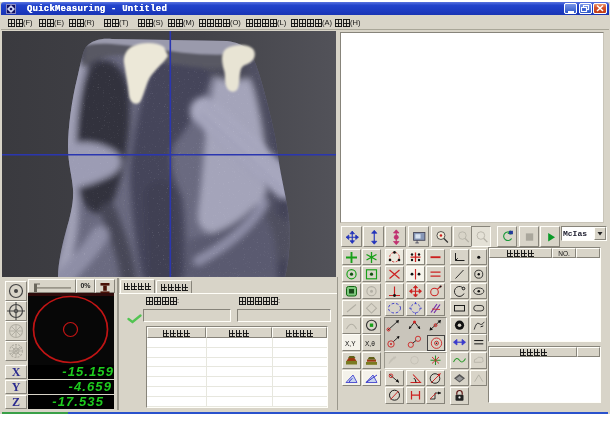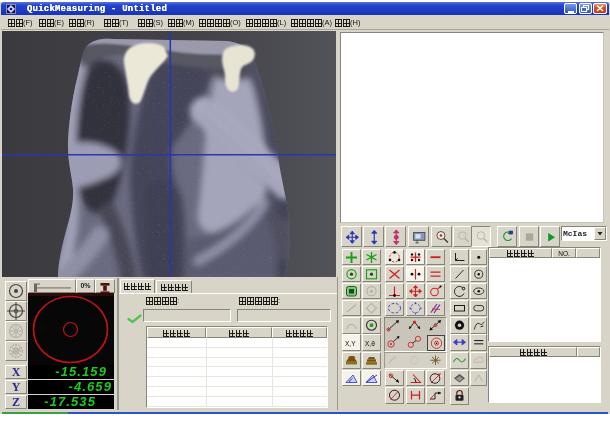--- a/index.html
+++ b/index.html
@@ -189,25 +189,25 @@
 
 <div class="abs" style="left:28px;top:293px;width:86px;height:72px;background:#070707;">
 <svg width="86" height="72" style="position:absolute;left:0px;top:0px">
 <rect x="0" y="0" width="86" height="3" fill="#2e0b0b"></rect>
 <ellipse cx="42.5" cy="36.5" rx="37" ry="33" fill="none" stroke="#c01414" stroke-width="1.7"></ellipse>
 <circle cx="42.5" cy="36.5" r="7" fill="none" stroke="#c01414" stroke-width="1.2"></circle>
 </svg>
 </div>
 
 <div class="abs ras" style="left:5px;top:365px;width:22px;height:14px;text-align:center;font-family:'Liberation Serif',serif;font-weight:bold;font-size:12px;color:#2b2b8f;line-height:12px;">X</div>
-<div class="abs" style="left:28px;top:365px;width:86px;height:14px;background:#000;color:#1ecb1e;font-weight:bold;font-size:13px;line-height:14.5px;text-align:right;padding-right:7px;font-style:italic;letter-spacing:1.1px;">-15.159</div>
+<div class="abs" style="left:28px;top:365px;width:86px;height:14px;background:#000;color:#1ecb1e;font-weight:bold;font-size:13px;line-height:14.5px;text-align:right;padding-right:0;font-style:italic;letter-spacing:1.1px;">-15.159</div>
 <div class="abs ras" style="left:5px;top:380px;width:22px;height:14px;text-align:center;font-family:'Liberation Serif',serif;font-weight:bold;font-size:12px;color:#2b2b8f;line-height:12px;">Y</div>
 <div class="abs" style="left:28px;top:380px;width:86px;height:14px;background:#000;color:#1ecb1e;font-weight:bold;font-size:13px;line-height:14.5px;text-align:right;padding-right:2px;font-style:italic;letter-spacing:1.1px;">-4.659</div>
 <div class="abs ras" style="left:5px;top:395px;width:22px;height:14px;text-align:center;font-family:'Liberation Serif',serif;font-weight:bold;font-size:12px;color:#2b2b8f;line-height:12px;">Z</div>
-<div class="abs" style="left:28px;top:395px;width:86px;height:14px;background:#000;color:#1ecb1e;font-weight:bold;font-size:13px;line-height:14.5px;text-align:right;padding-right:18px;font-style:italic;letter-spacing:1.1px;">-17.535</div>
+<div class="abs" style="left:28px;top:395px;width:86px;height:14px;background:#000;color:#1ecb1e;font-weight:bold;font-size:13px;line-height:14.5px;text-align:right;padding-right:10px;font-style:italic;letter-spacing:1.1px;">-17.535</div>
 
 <div class="abs" style="left:120px;top:279px;width:35px;height:14px;background:#dcd8cc;border:1px solid #87847a;border-bottom:none;border-top-color:#fffef8;border-left-color:#fffef8;border-radius:2px 2px 0 0;text-align:center;padding-top:3px;"><span class="c c7"></span><span class="c c7"></span><span class="c c7"></span><span class="c c7"></span></div>
 <div class="abs" style="left:156px;top:280px;width:36px;height:13px;background:#d4d0c4;border:1px solid #87847a;border-bottom:none;border-top-color:#fffef8;border-left-color:#fffef8;border-radius:2px 2px 0 0;text-align:center;padding-top:3px;"><span class="c c7"></span><span class="c c7"></span><span class="c c7"></span><span class="c c7"></span></div>
 <div class="abs" style="left:119px;top:293px;width:218px;height:117px;border-top:1px solid #fffef8;"></div>
 <svg class="abs" style="left:127px;top:313px;" width="15" height="11">
     <path d="M1.5 6 L5.5 9 L13.5 2.5" stroke="#52c452" stroke-width="2.3" fill="none" stroke-linecap="round"></path>
   </svg>
 <div class="abs" style="left:145px;top:297px;"><span class="c"></span><span class="c"></span><span class="c"></span><span class="c"></span><span class="lat">:</span></div>
 <div class="abs" style="left:238px;top:297px;"><span class="c"></span><span class="c"></span><span class="c"></span><span class="c"></span><span class="c"></span><span class="lat">:</span></div>
 <div class="abs snk" style="left:143px;top:309px;width:88px;height:13px;background:#d8d4c8;"></div>

